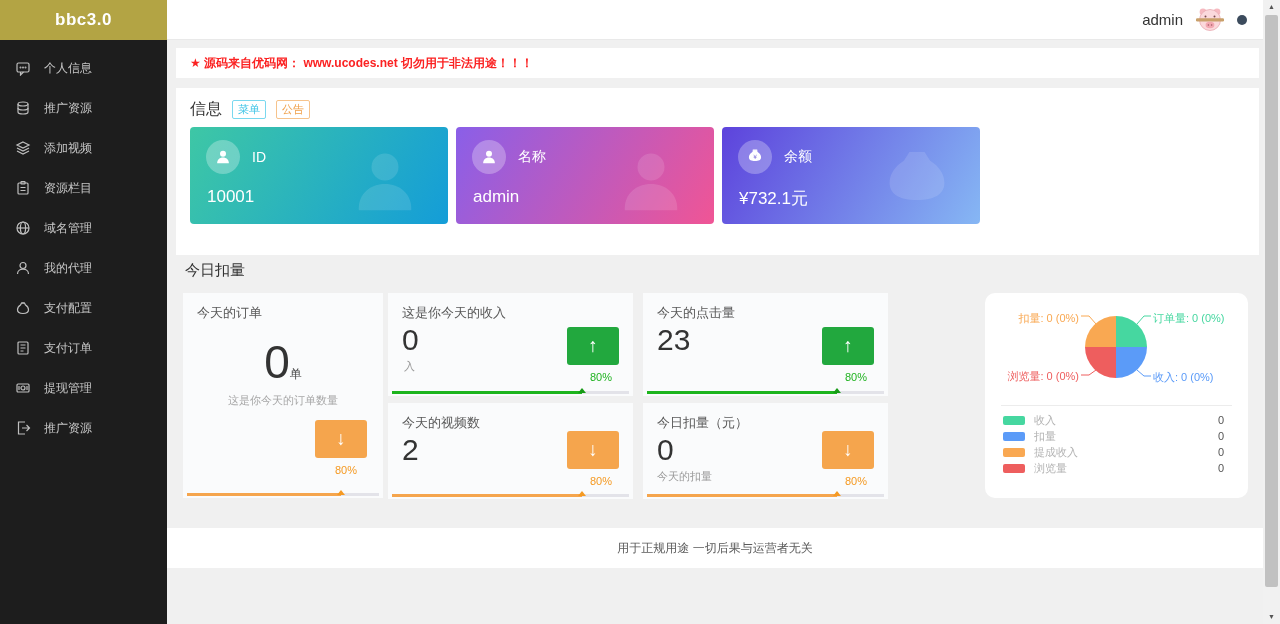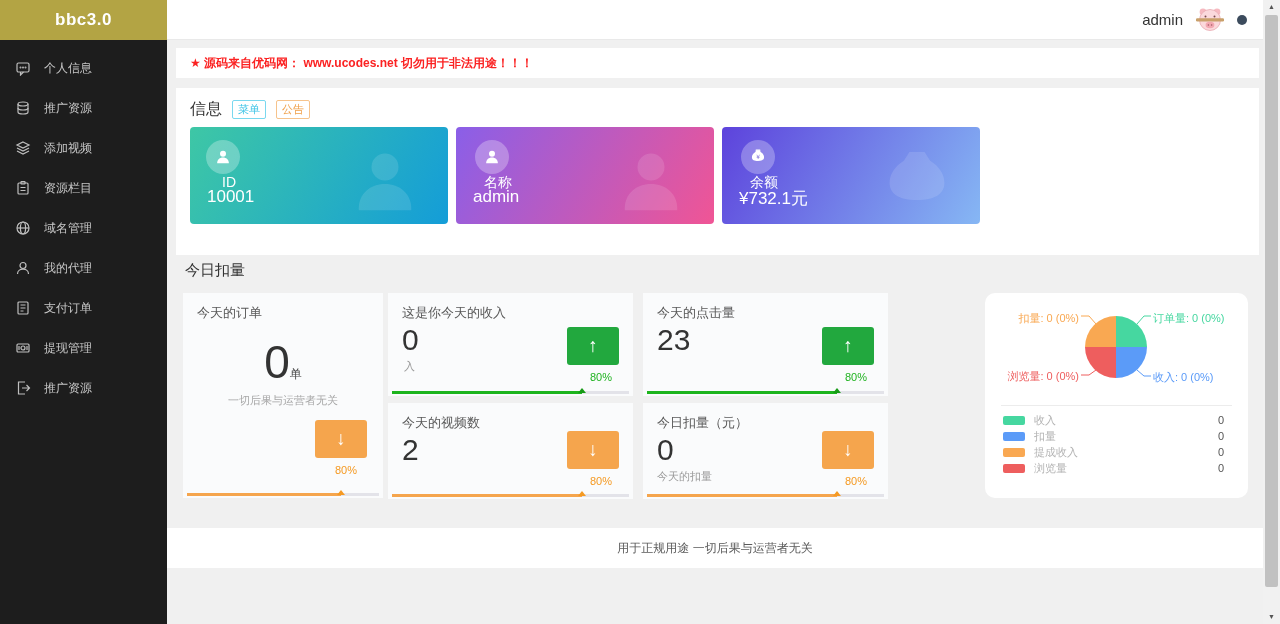--- a/index.html
+++ b/index.html
@@ -37,21 +37,21 @@
   .notice-text { color:#fb2222; font-size:12px; font-weight:bold; }
   
   .info-panel { position:absolute; left:176px; top:88px; width:1083px; height:167px; background:#fff; }
   .info-head { display:flex; align-items:center; padding:11px 14px 0 14px; }
   .info-title { font-size:16px; color:#333; }
   .tag { font-size:11px; border:1px solid; border-radius:2px; padding:1px 5px; margin-left:10px; background:#fff; }
   .tag-cyan { color:#3bc3e6; border-color:#7ad8ef; }
   .tag-orange { color:#f0a04a; border-color:#f6c38c; }
   .grad-cards { position:absolute; left:14px; top:39px; display:flex; gap:8px; }
   .grad-card { width:258px; height:97px; border-radius:4px; position:relative; color:#fff; overflow:hidden; }
-  .gc-top { position:absolute; left:16px; top:13px; display:flex; align-items:center;flex-direction:column; }
+  .gc-top { position:absolute; left:16px; top:13px; display:flex; align-items:center; }
   .gc-icon { width:34px; height:34px; border-radius:50%; background:rgba(255,255,255,.28);
              display:flex; align-items:center; justify-content:center; }
   .gc-icon svg { width:20px; height:20px; }
   .gc-label { font-size:14px; margin-left:12px; }
   .gc-value { position:absolute; left:17px; top:60px; font-size:17px; }
   .gc-sil { position:absolute; right:18px; top:10px; opacity:.12; }
   .gc-sil svg { width:90px; height:90px; }
   
   .stats-title { position:absolute; left:185px; top:261px; font-size:15px; color:#333; }
   .stat-card { position:absolute; background:#fafbfc; overflow:hidden; }
@@ -159,20 +159,27 @@
     </div>
     <div class="menu-item">
       <span class="mi-icon"><svg viewBox="0 0 16 16">
             <circle cx="8" cy="5.5" r="3"></circle>
             <path d="M2.5 14c0-3 2.5-4.8 5.5-4.8S13.5 11 13.5 14"></path>
           </svg></span>
       <span class="mi-label">我的代理</span>
     </div>
     <div class="menu-item">
       <span class="mi-icon"><svg viewBox="0 0 16 16">
+            <path d="M6.5 3h3l1 2c2 1.2 3 3 3 4.8 0 2.6-2.4 3.7-5.5 3.7S2.5 12.4 2.5 9.8c0-1.8 1-3.6 3-4.8l1-2z"></path>
+            <path d="M6.5 3h3"></path>
+          </svg></span>
+      <span class="mi-label">支付配置</span>
+    </div>
+    <div class="menu-item">
+      <span class="mi-icon"><svg viewBox="0 0 16 16">
             <rect x="3" y="2" width="10" height="12" rx="1"></rect>
             <path d="M5.5 5h5M5.5 8h5M5.5 11h3"></path>
           </svg></span>
       <span class="mi-label">支付订单</span>
     </div>
     <div class="menu-item">
       <span class="mi-icon"><svg viewBox="0 0 16 16">
             <rect x="2" y="4" width="12" height="8" rx="1"></rect>
             <circle cx="8" cy="8" r="2"></circle>
             <path d="M4 6v4M12 6v4"></path>
@@ -280,21 +287,21 @@
   </div>
 </div>
 
 <div class="stats-title">今日扣量</div>
 
 <div class="stat-card card-a">
   <div class="stat-title">今天的订单</div>
   <div class="a-center">
     <span class="a-num">0</span><span class="a-unit">单</span>
   </div>
-  <div class="a-sub">一切后果与运营者无关</div>
+  <div class="a-sub">这是你今天的订单数量</div>
   <button class="trend-btn btn-orange">↓</button>
   <div class="pct pct-orange">80%</div>
   <div class="bar">
     <div class="bar-fill fill-orange" style="width: 80%;"></div>
   </div>
   <div class="bar-tri tri-orange" style="left: calc(80% - 6.4px);"></div>
 </div>
 
 <div class="stat-card card-b">
   <div class="stat-title">这是你今天的收入</div>

